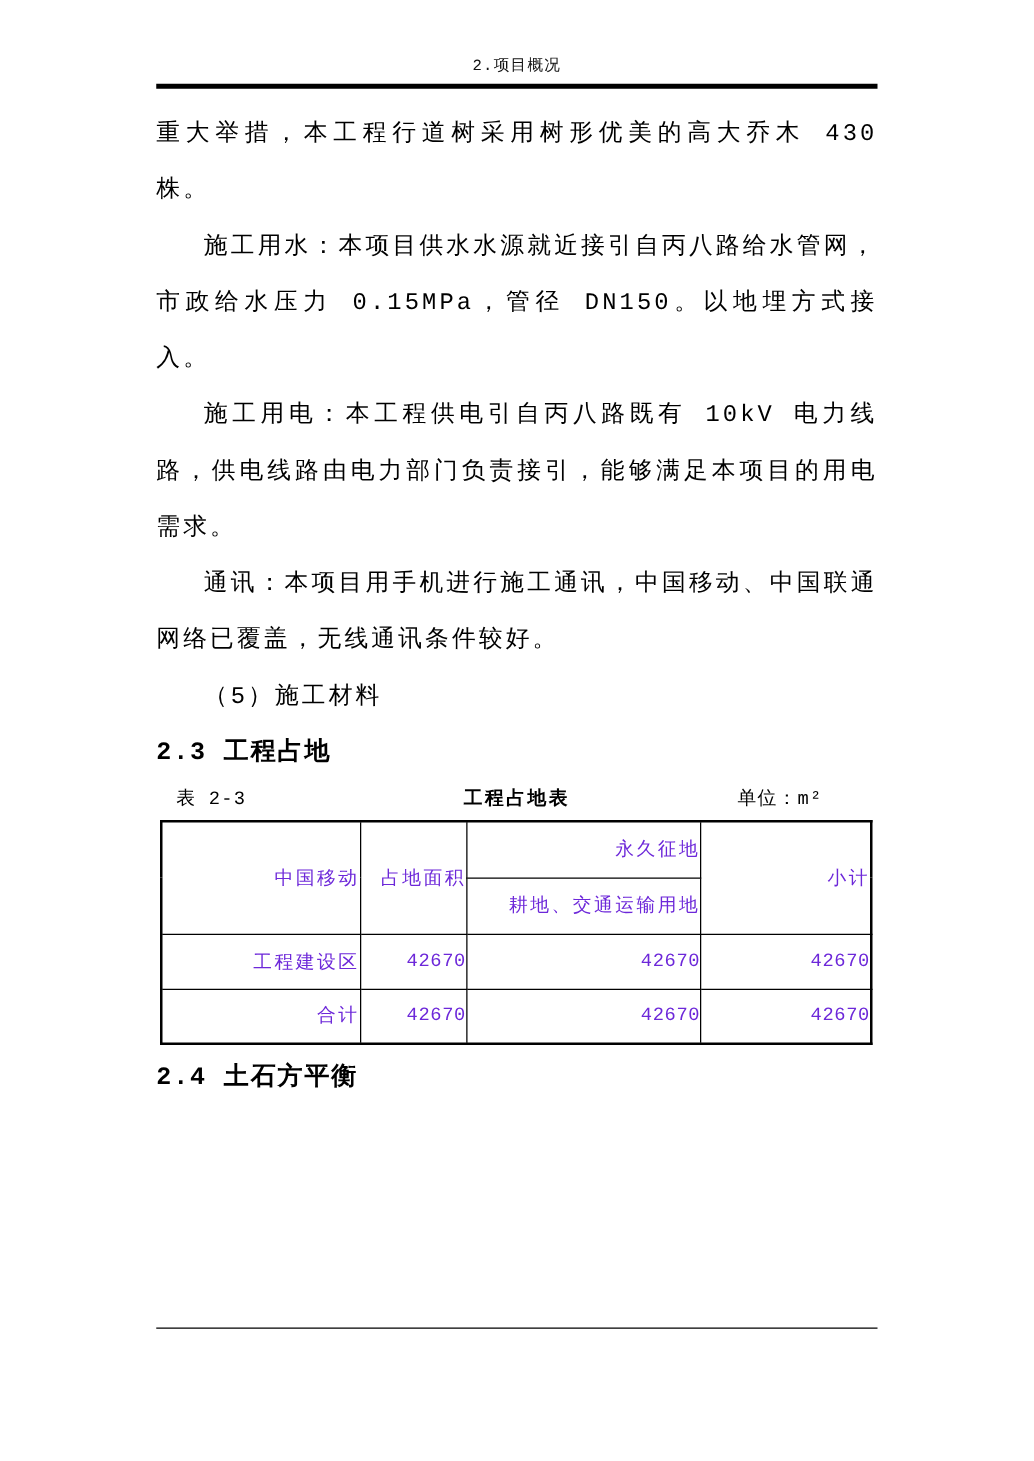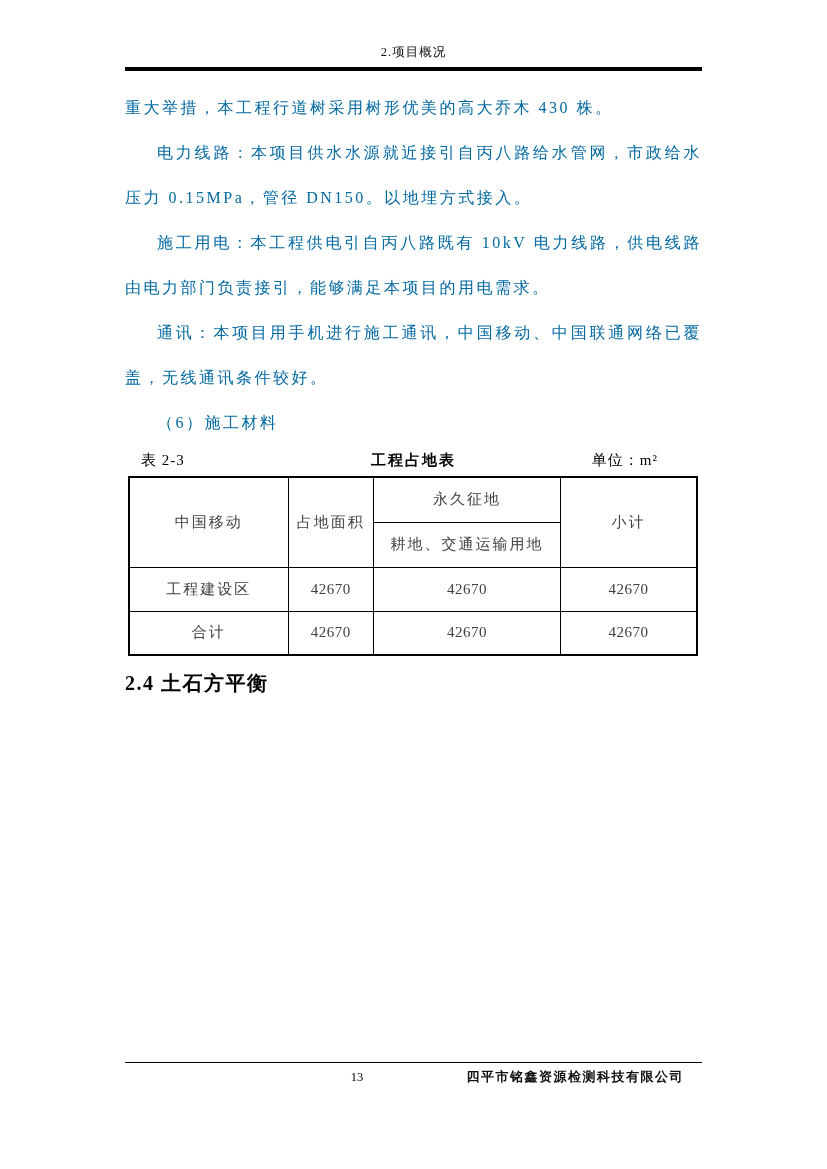--- a/index.html
+++ b/index.html
@@ -4,21 +4,21 @@
 <style>
   * { margin: 0; padding: 0; box-sizing: border-box; }
   html, body { background: #e8e8e8; }
   .page {
     position: relative;
     width: 827px;
     height: 1169px;
     margin: 0 auto;
     background: #ffffff;
     color: #000000;
-    font-family: Liberation Serif, serif;
+    font-family: Liberation Mono, monospace;
     overflow: hidden;
   }
   
   .hdr-title {
     position: absolute;
     top: 44px; left: 125px; width: 577px;
     text-align: center;
     font-size: 12.5px;
     letter-spacing: 1px;
     color: #111;
@@ -29,25 +29,25 @@
     height: 4px;
     border-top: 1.2px solid #000;
     border-bottom: 3px solid #000;
   }
   
   .content {
     position: absolute;
     top: 85px; left: 125px; width: 577px;
   }
   .content p {
-    font-size: 16px;
+    font-size: 19px;
     line-height: 45px;
     letter-spacing: 2.5px;
     text-align: justify;
-    color: #0369a1;
+    color: #000000;
   }
   .content p.ind { text-indent: 2em; }
   h2.sec {
     font-size: 20px;
     line-height: 45px;
     font-weight: bold;
     letter-spacing: 1.5px;
     color: #000;
   }
   h2.sec-24 {
@@ -74,26 +74,26 @@
   
   table.land {
     width: 570px;
     margin-left: 3px;
     margin-top: -4px;
     border-collapse: collapse;
     table-layout: fixed;
   }
   table.land th, table.land td {
     border: 1.4px solid #000;
-    text-align: center;
+    text-align: right;
     vertical-align: middle;
     font-weight: normal;
     font-size: 15px;
     letter-spacing: 2px;
-    color: #404040;
+    color: #6d28d9;
   }
   table.land { border: 2.5px solid #000; }
   table.land .h-sub { height: 45px; }
   table.land .d-row td { height: 44px; }
   table.land td.num { letter-spacing: 0.5px; }
   
   .ftr-rule {
     position: absolute;
     top: 1062px; left: 125px; width: 577px;
     border-top: 1.5px solid #000;
@@ -123,25 +123,26 @@
 </head>
 <body>
 
 <div class="page">
 
   <div class="hdr-title">2.项目概况</div>
   <div class="hdr-rule"></div>
 
   <div class="content">
     <p>重大举措，本工程行道树采用树形优美的高大乔木 430 株。</p>
-    <p class="ind">电力线路：本项目供水水源就近接引自丙八路给水管网，市政给水压力 0.15MPa，管径 DN150。以地埋方式接入。</p>
+    <p class="ind">施工用水：本项目供水水源就近接引自丙八路给水管网，市政给水压力 0.15MPa，管径 DN150。以地埋方式接入。</p>
     <p class="ind">施工用电：本工程供电引自丙八路既有 10kV 电力线路，供电线路由电力部门负责接引，能够满足本项目的用电需求。</p>
     <p class="ind">通讯：本项目用手机进行施工通讯，中国移动、中国联通网络已覆盖，无线通讯条件较好。</p>
-    <p class="ind">（6）施工材料</p>
+    <p class="ind">（5）施工材料</p>
 
+    <h2 class="sec">2.3 工程占地</h2>
 
     <div class="tbl-caption">
       <span class="cap-label">表 2-3</span>
       <span class="cap-title">工程占地表</span>
       <span class="cap-unit">单位：m²</span>
     </div>
 
     <table class="land">
       <colgroup>
         <col style="width:28%">
@@ -171,18 +172,14 @@
           <td class="num">42670</td>
           <td class="num">42670</td>
         </tr>
       </tbody>
     </table>
 
     <h2 class="sec sec-24">2.4 土石方平衡</h2>
   </div>
 
   <div class="ftr-rule"></div>
-  <div class="ftr-line">
-    <span class="ftr-page">13</span>
-    <span class="ftr-company">四平市铭鑫资源检测科技有限公司</span>
-  </div>
 
 </div>
 
 </body></html>

